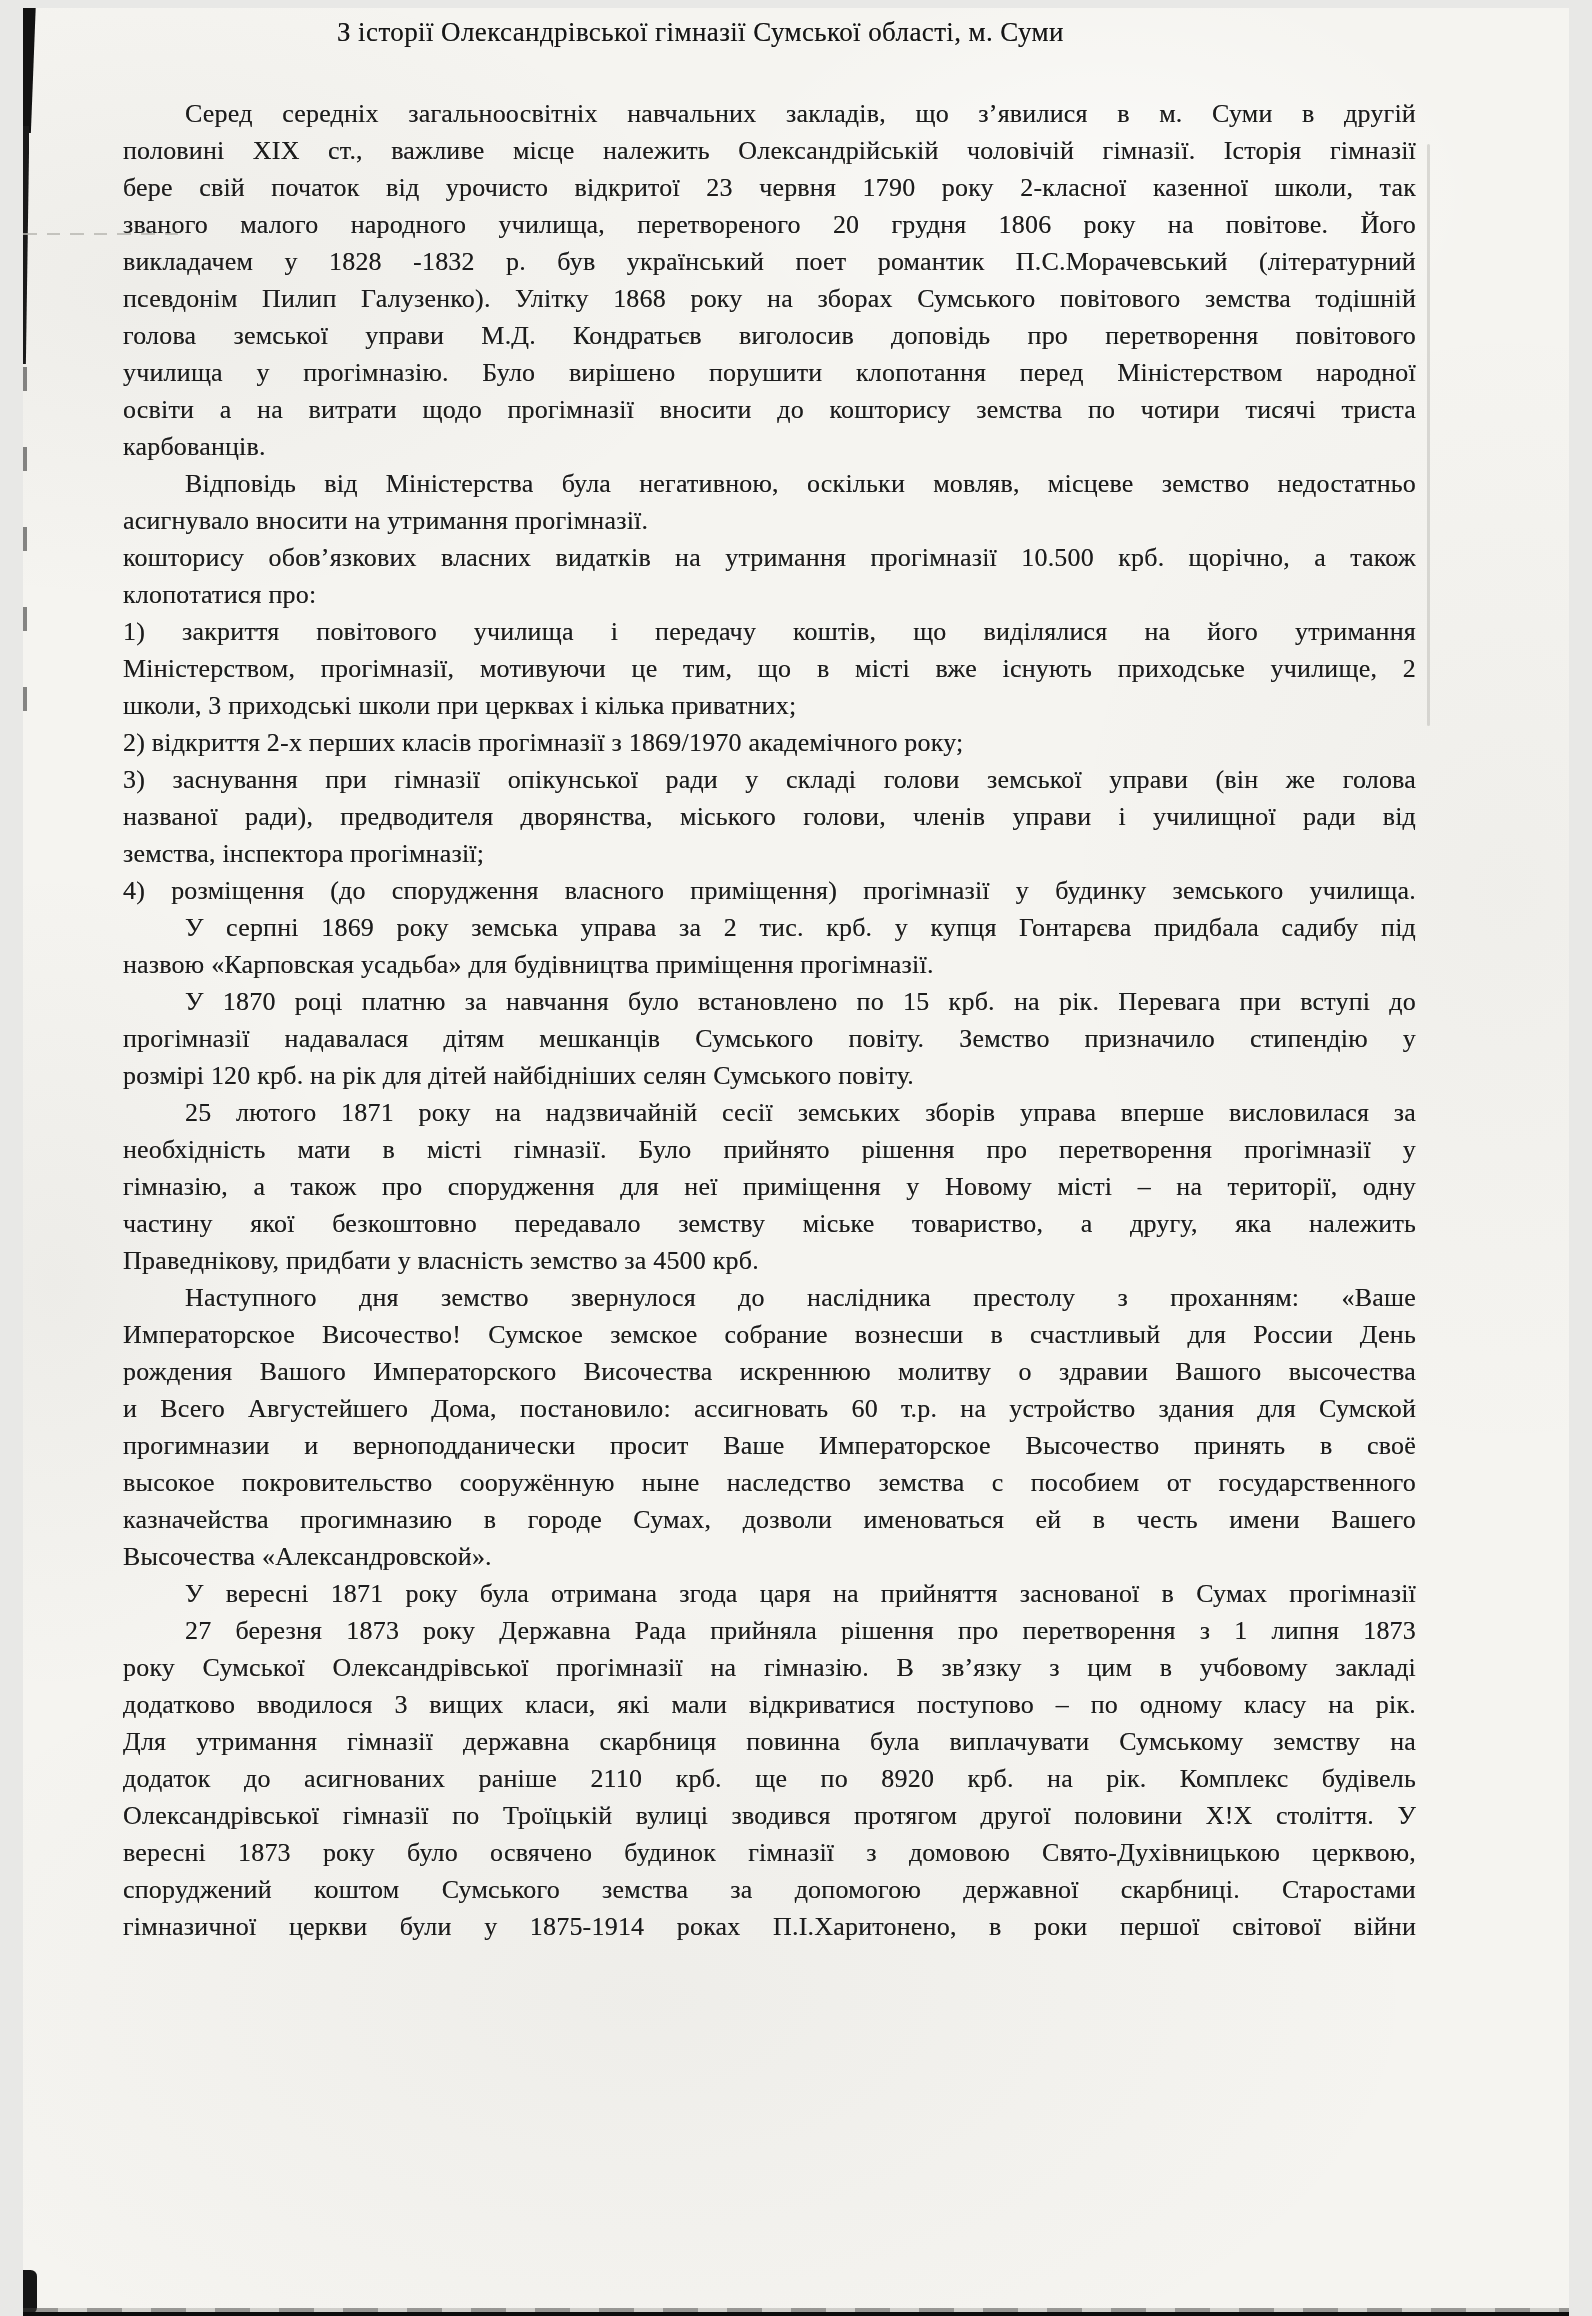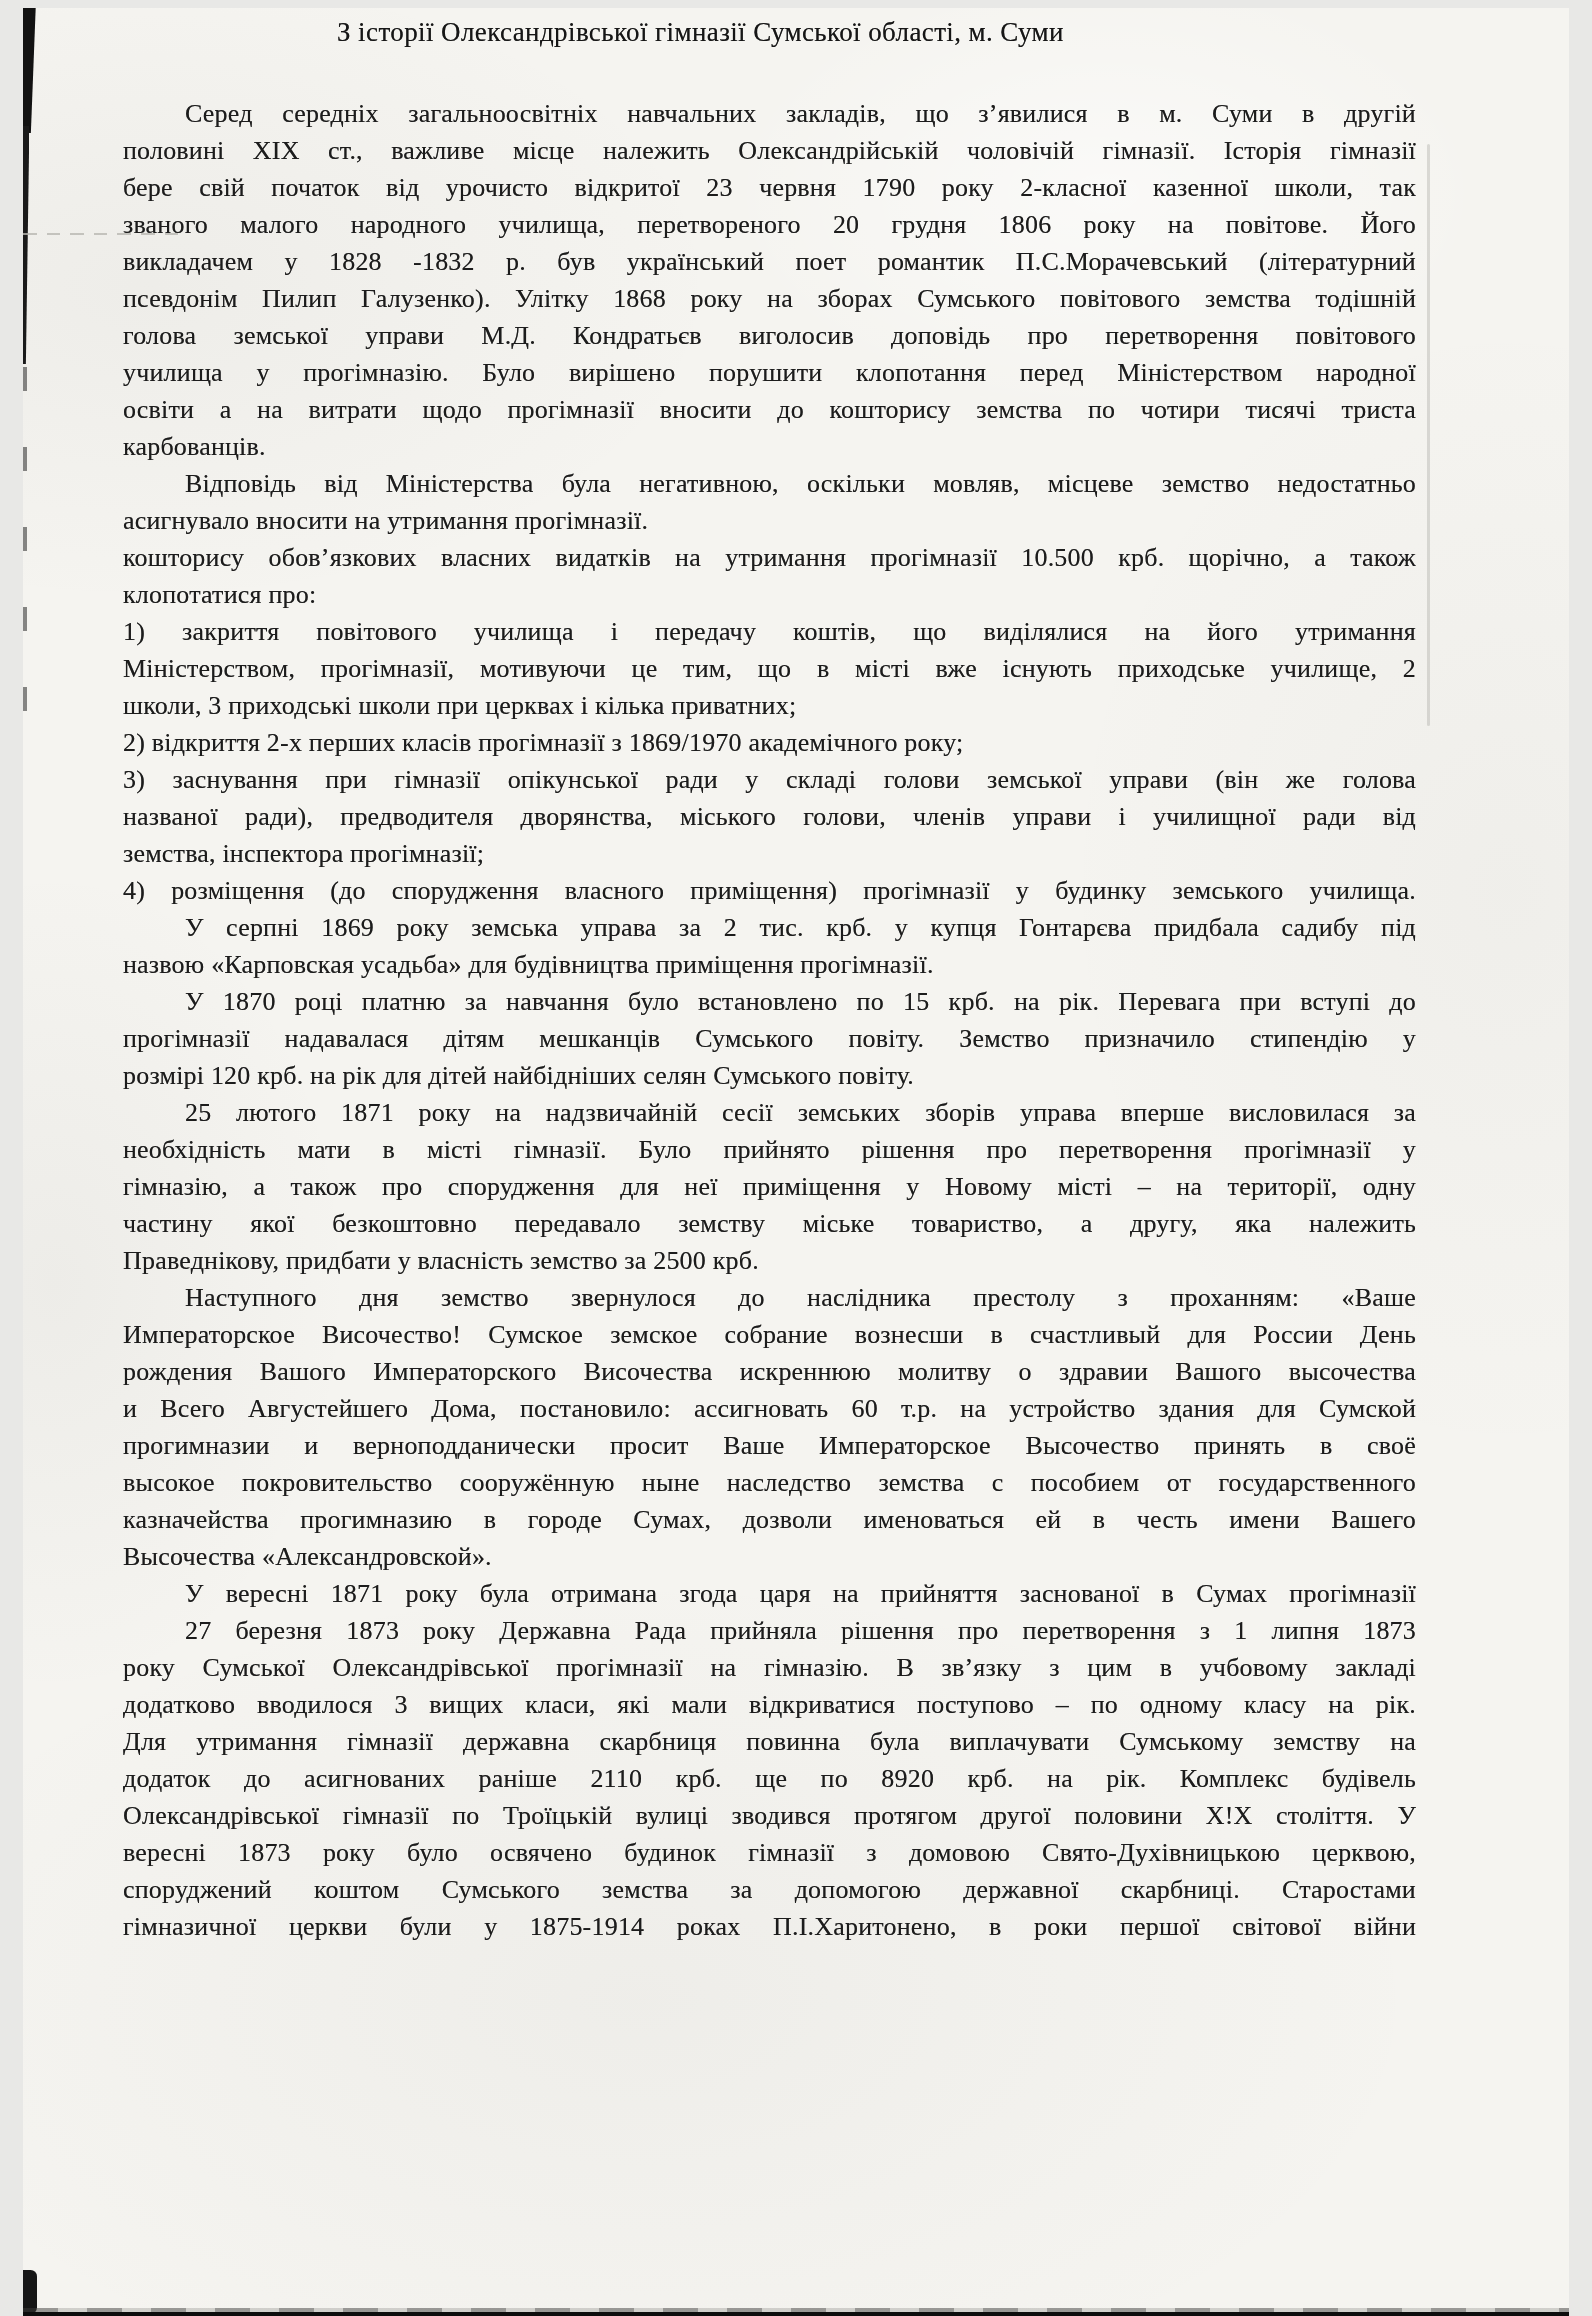--- a/index.html
+++ b/index.html
@@ -139,21 +139,21 @@
         <div class="line fill">4) розміщення (до спорудження власного приміщення) прогімназії у будинку земського училища.</div>
         <div class="line fill indent">У серпні 1869 року земська управа за 2 тис. крб. у купця Гонтарєва придбала садибу під</div>
         <div class="line">назвою «Карповская усадьба» для будівництва приміщення прогімназії.</div>
         <div class="line fill indent">У 1870 році платню за навчання було встановлено по 15 крб. на рік. Перевага при вступі до</div>
         <div class="line fill">прогімназії надавалася дітям мешканців Сумського повіту. Земство призначило стипендію у</div>
         <div class="line">розмірі 120 крб. на рік для дітей найбідніших селян Сумського повіту.</div>
         <div class="line fill indent">25 лютого 1871 року на надзвичайній сесії земських зборів управа вперше висловилася за</div>
         <div class="line fill">необхідність мати в місті гімназії. Було прийнято рішення про перетворення прогімназії у</div>
         <div class="line fill">гімназію, а також про спорудження для неї приміщення  у Новому місті – на території, одну</div>
         <div class="line fill">частину якої безкоштовно передавало земству міське товариство, а другу, яка належить</div>
-        <div class="line">Праведнікову, придбати у власність земство за 2500 крб.</div>
+        <div class="line">Праведнікову, придбати у власність земство за 4500 крб.</div>
         <div class="line fill indent">Наступного дня земство звернулося до наслідника престолу з проханням: «Ваше</div>
         <div class="line fill">Императорское Височество! Сумское земское собрание вознесши в счастливый для России День</div>
         <div class="line fill">рождения Вашого Императорского Височества искреннюю молитву о здравии Вашого высочества</div>
         <div class="line fill">и Всего Августейшего Дома, постановило: ассигновать 60 т.р.  на устройство здания для Сумской</div>
         <div class="line fill">прогимназии и верноподданически просит Ваше Императорское Высочество принять в своё</div>
         <div class="line fill">высокое покровительство сооружённую ныне наследство земства с пособием от государственного</div>
         <div class="line fill">казначейства прогимназию в городе Сумах, дозволи именоваться ей в честь имени Вашего</div>
         <div class="line">Высочества «Александровской».</div>
         <div class="line fill indent">У вересні 1871 року була отримана згода царя на прийняття заснованої в Сумах прогімназії</div>
         <div class="line fill indent">27 березня 1873 року Державна Рада прийняла рішення про перетворення з 1 липня 1873</div>

